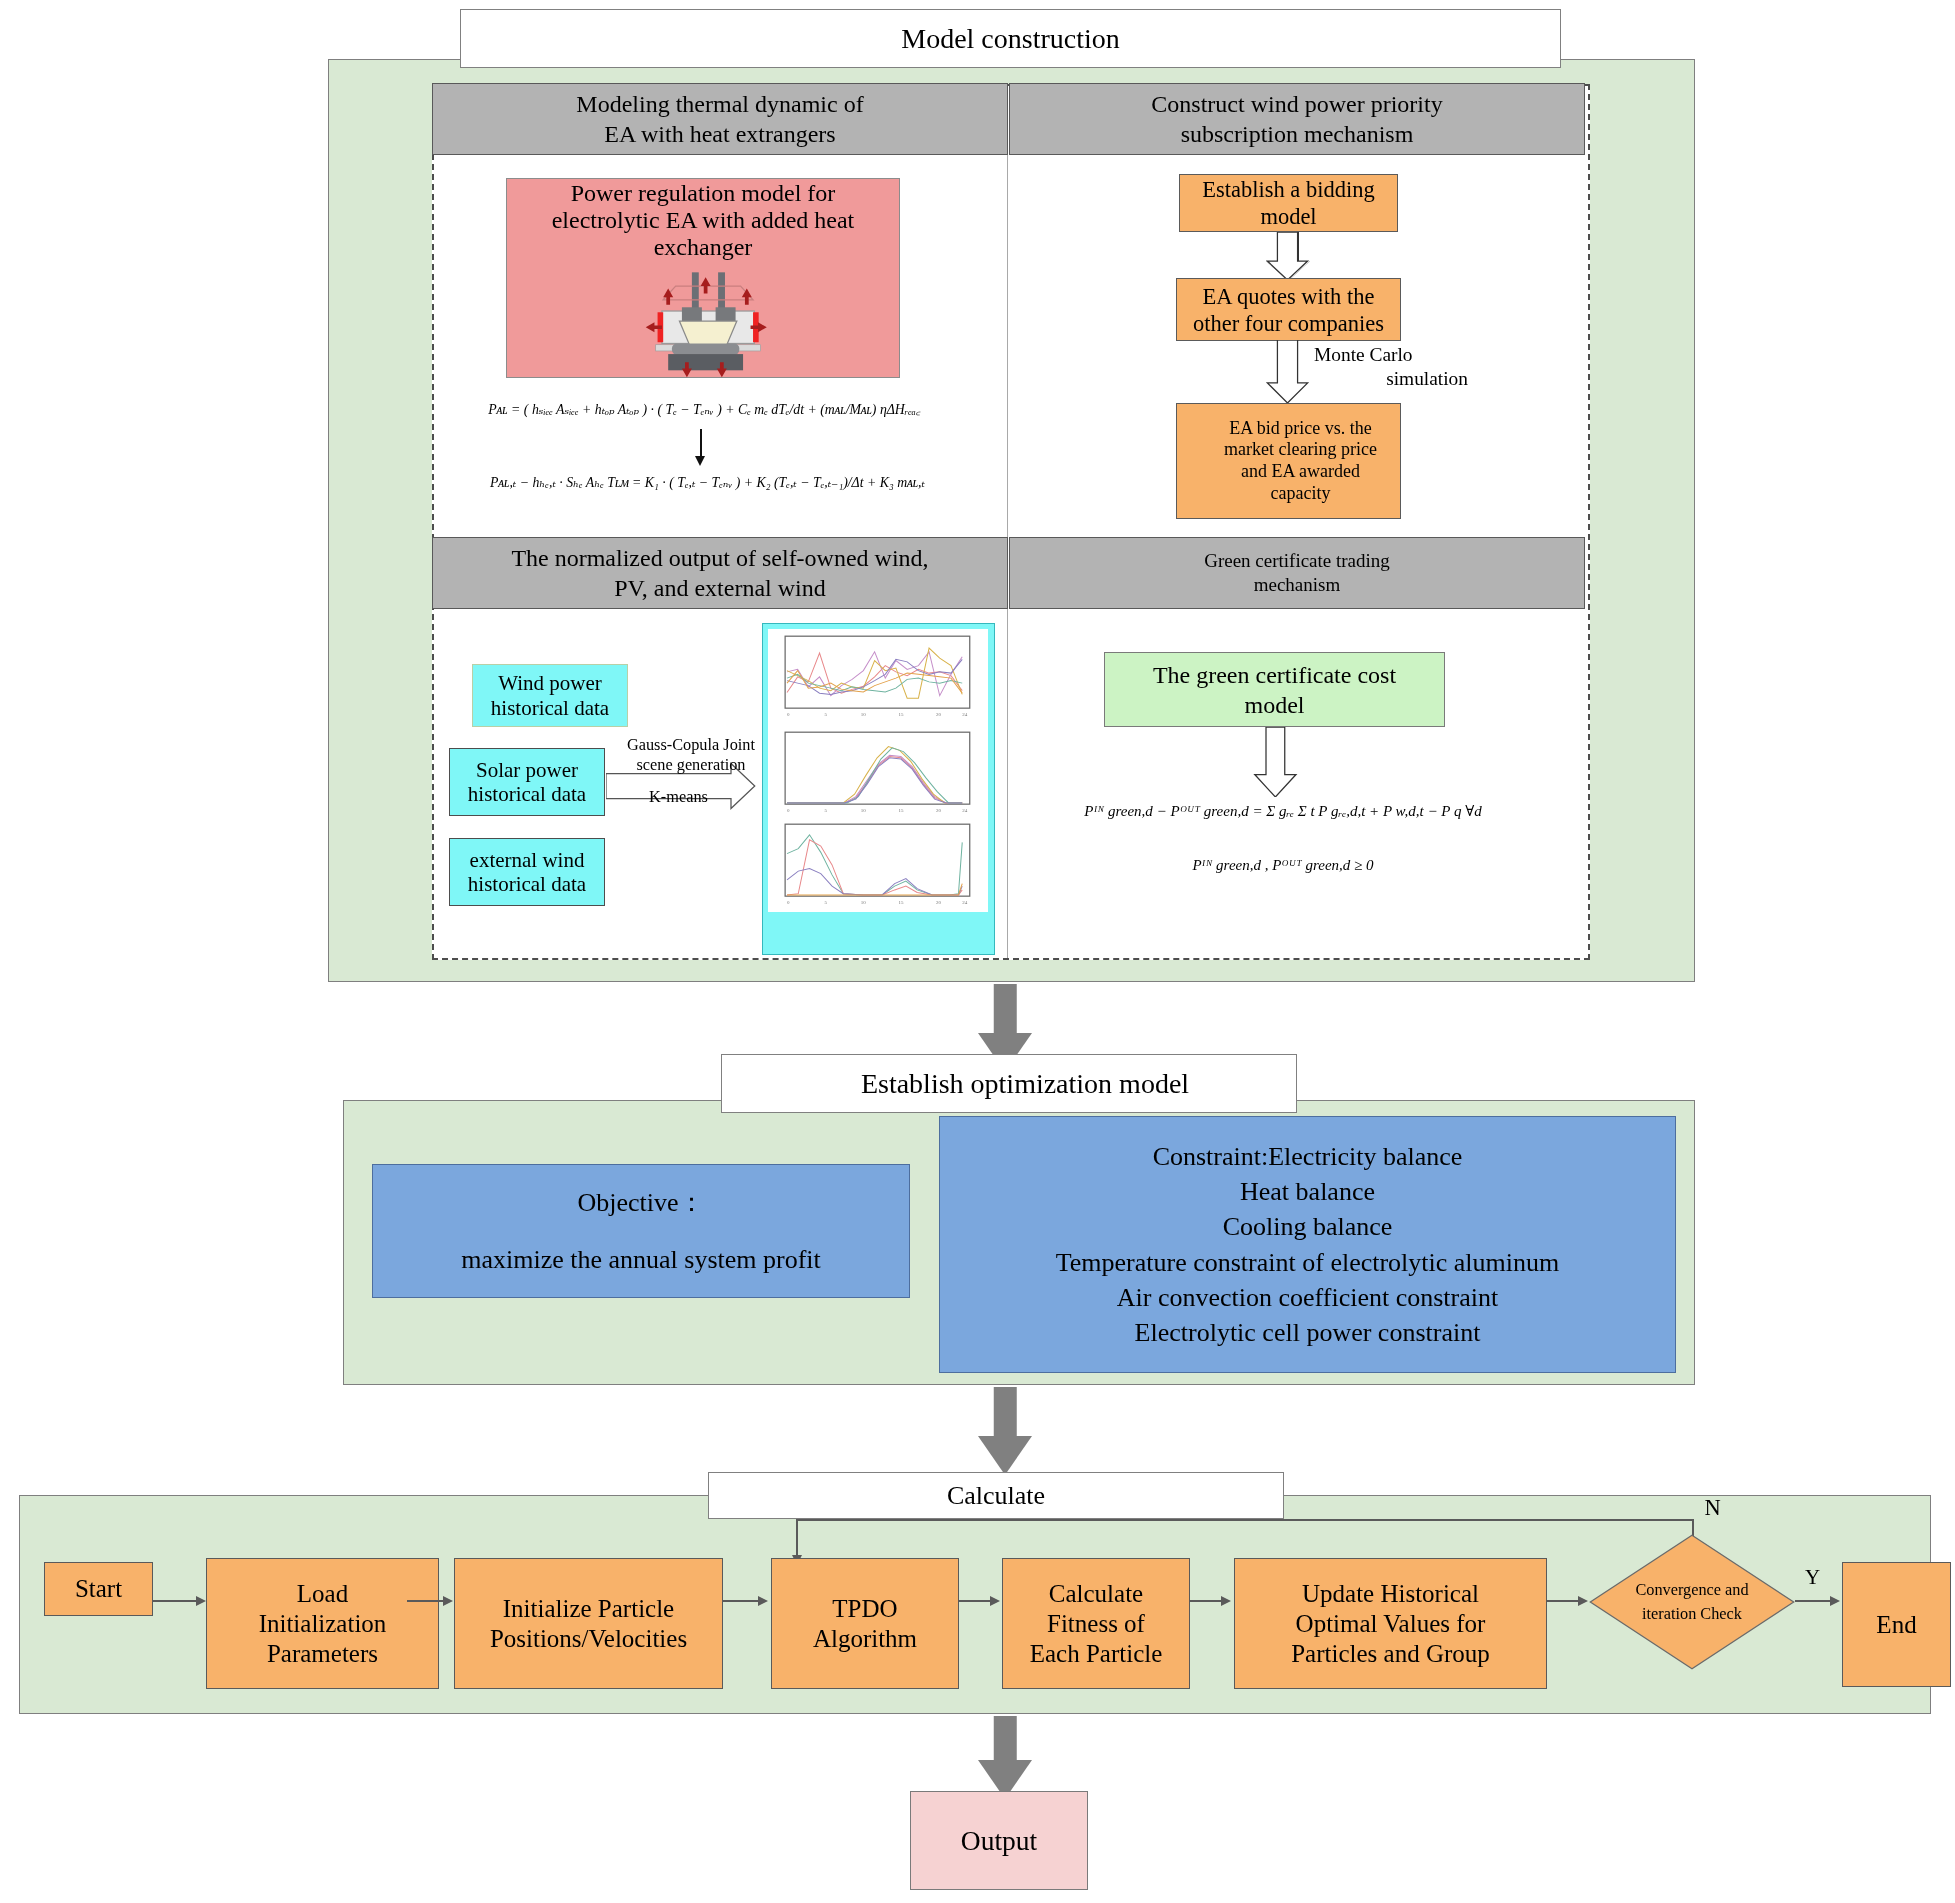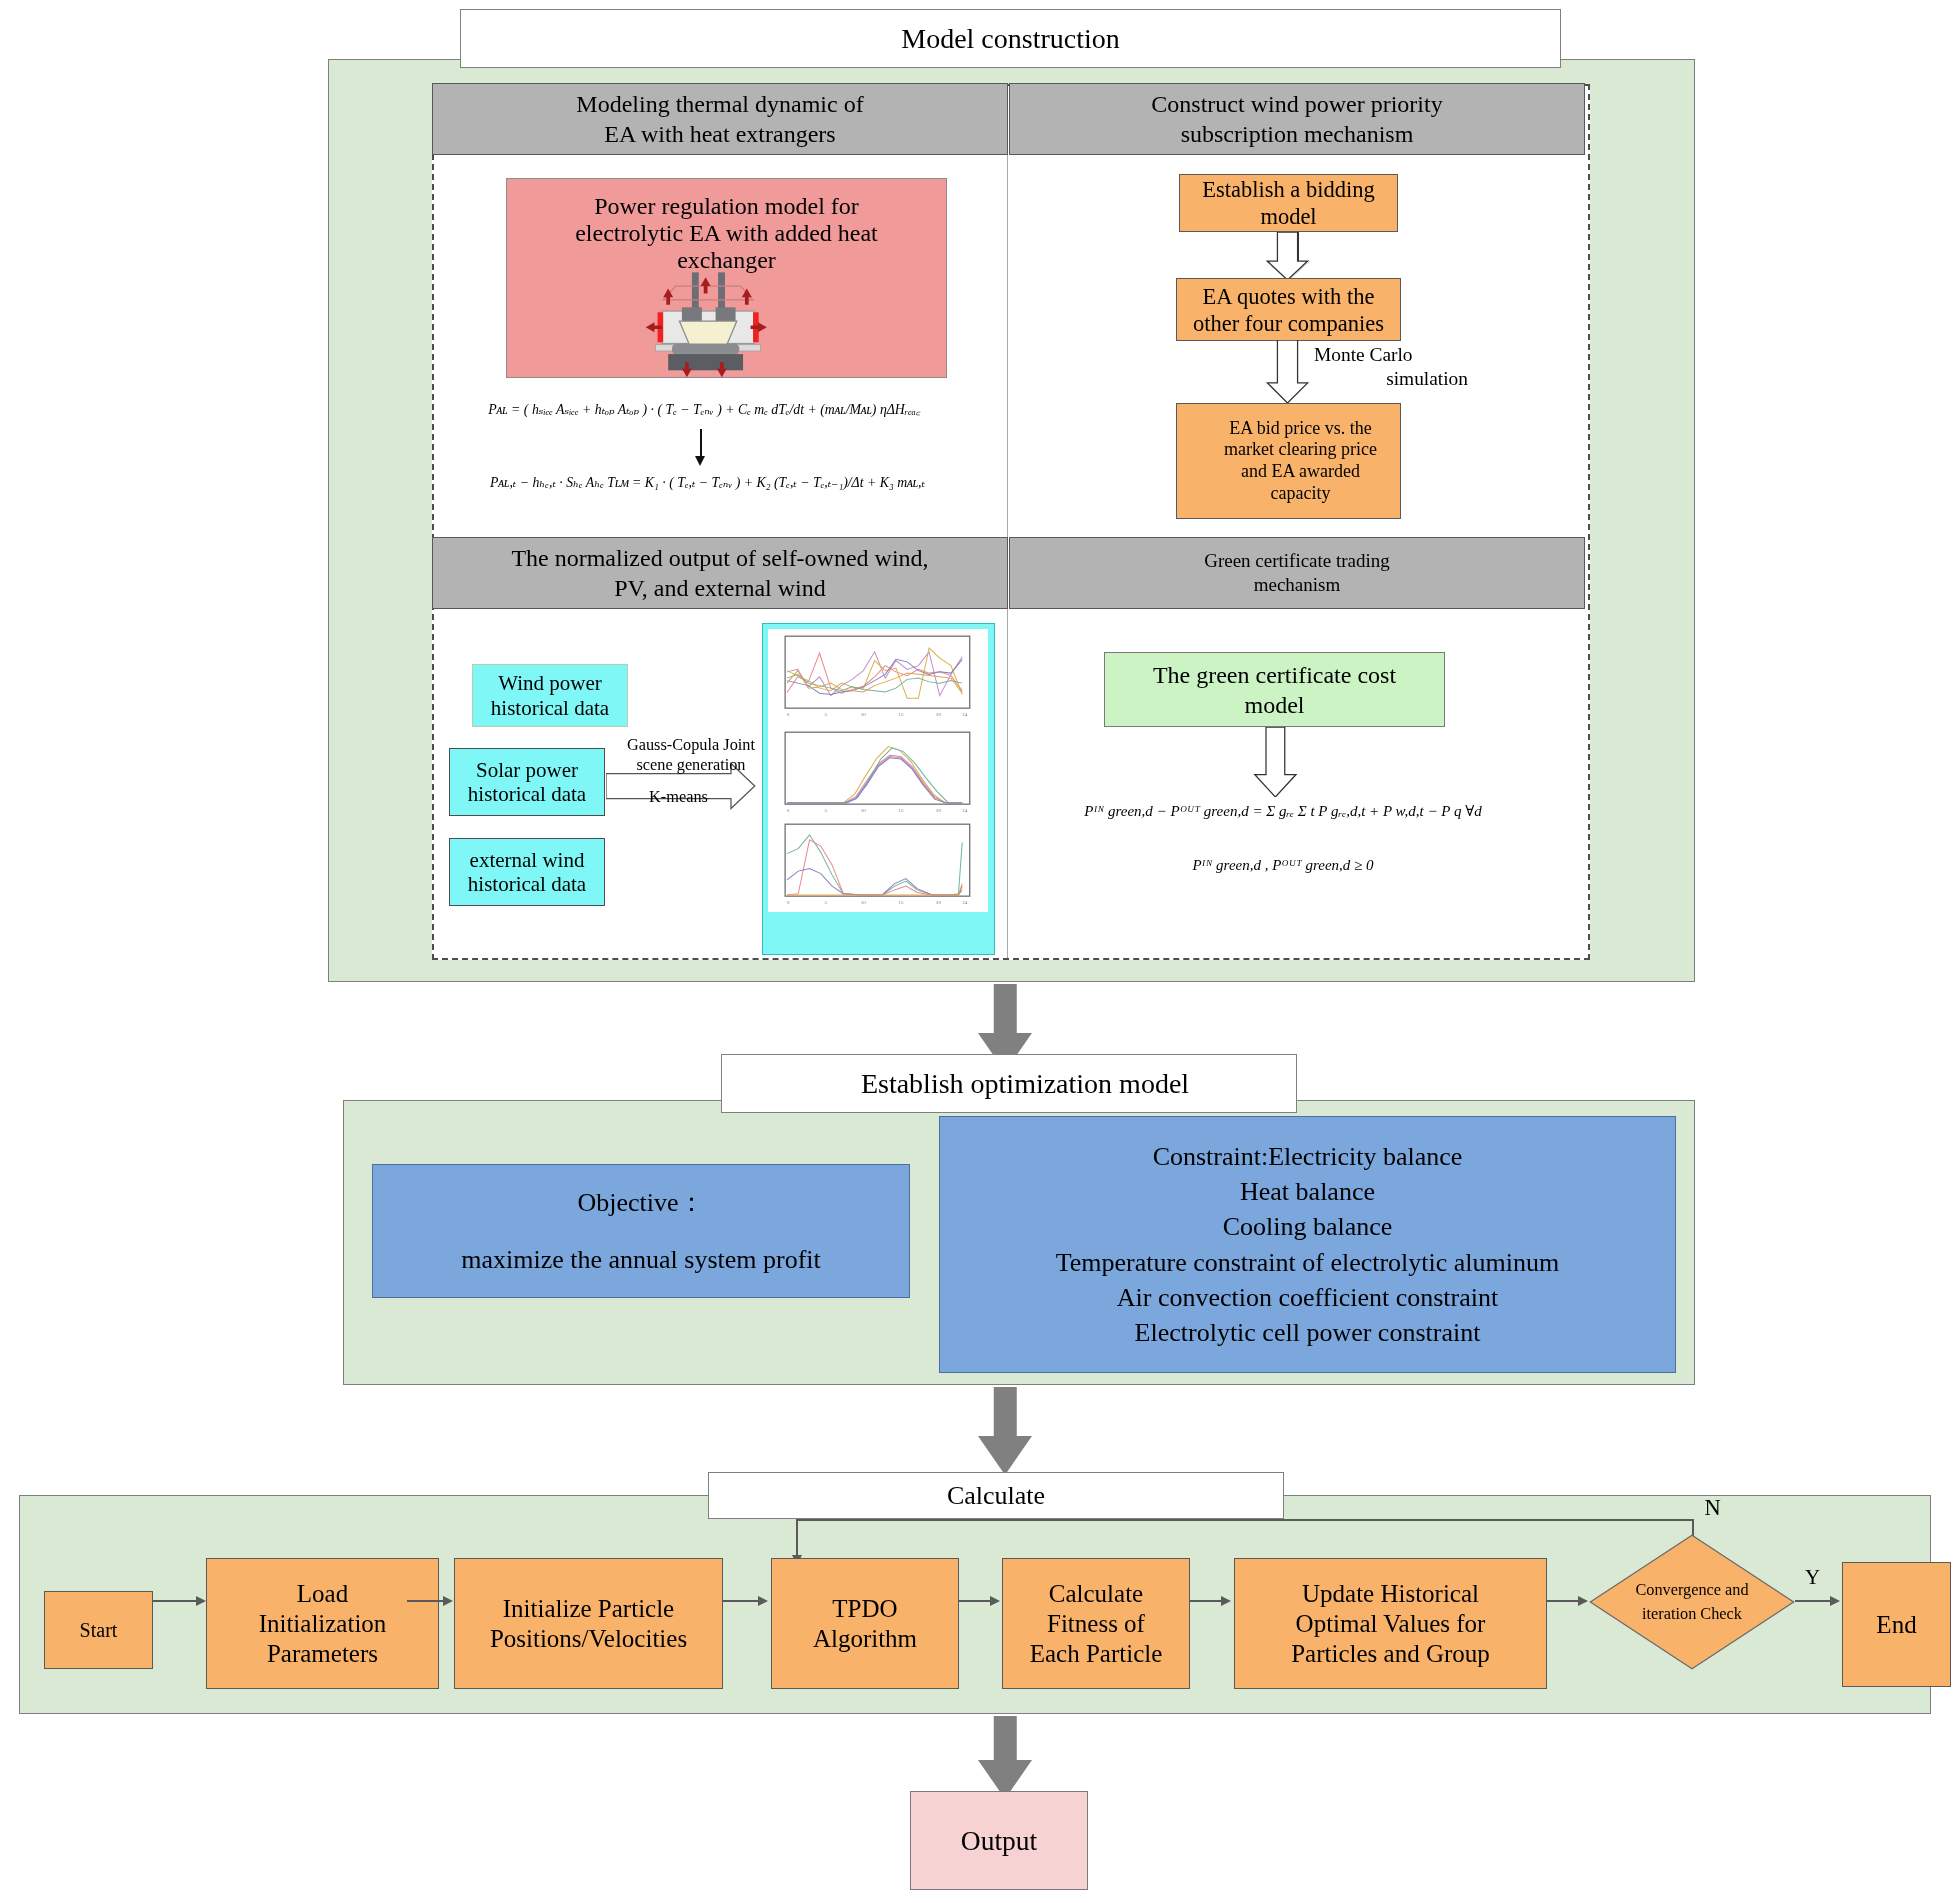--- a/index.html
+++ b/index.html
@@ -71,21 +71,21 @@
     <div>PV, and external wind</div>
   </div>
 </div>
 <div class="abs grayhdr" style="left:1009px;top:537px;width:576px;height:72px;font-size:19px;">
   <div>
     <div>Green certificate trading</div>
     <div>mechanism</div>
   </div>
 </div>
 
-<div class="abs pinkbox" style="left:506px;top:178px;width:441px;height:200px;padding-top:14px;font-size:24px;">
+<div class="abs pinkbox" style="left:506px;top:178px;width:394px;height:200px;padding-top:1px;font-size:24px;">
   <div>Power regulation model for</div>
   <div>electrolytic EA with added heat</div>
   <div>exchanger</div>
 
   <svg class="hx abs" style="left:120px;top:93px;" width="156" height="108" viewBox="0 0 250 172">
     <rect x="104" y="0" width="11" height="72" fill="#6b6f75"></rect>
     <rect x="146" y="0" width="11" height="72" fill="#6b6f75"></rect>
     <path d="M58 44 L78 22 L182 22 L202 44 Z" fill="none" stroke="#c97f7f" stroke-width="2"></path>
     <rect x="56" y="62" width="148" height="52" fill="#e8e8e8" stroke="#9a9a9a" stroke-width="2"></rect>
     <rect x="88" y="56" width="32" height="28" fill="#77797c"></rect>
@@ -281,21 +281,21 @@
 <div class="abs whitetab" style="left:708px;top:1472px;width:576px;height:47px;">
   <span style="font-size:26px;">Calculate</span>
 </div>
 
 <div class="abs hline" style="left:796px;top:1519px;width:898px;"></div>
 <div class="abs vline" style="left:1692px;top:1519px;height:34px;"></div>
 <div class="abs vline" style="left:796px;top:1519px;height:38px;"></div>
 <div class="thinarrow-head-down abs" style="left:792px;top:1555px;"></div>
 <div class="abs label" style="left:1697px;top:1494px;width:31px;font-size:22.5px;">N</div>
 
-<div class="abs orangebox" style="left:44px;top:1562px;width:109px;height:78px;font-size:20px;margin-top:29px;">
+<div class="abs orangebox" style="left:44px;top:1562px;width:109px;height:54px;font-size:25px;">
   <span>Start</span>
 </div>
 <div class="abs hline" style="left:153px;top:1600px;width:44px;"></div>
 <div class="thinarrow-head abs" style="left:196px;top:1596px;"></div>
 
 <div class="abs orangebox" style="left:206px;top:1558px;width:233px;height:131px;font-size:25px;">
   <div>
     <div>Load</div>
     <div>Initialization</div>
     <div>Parameters</div>

